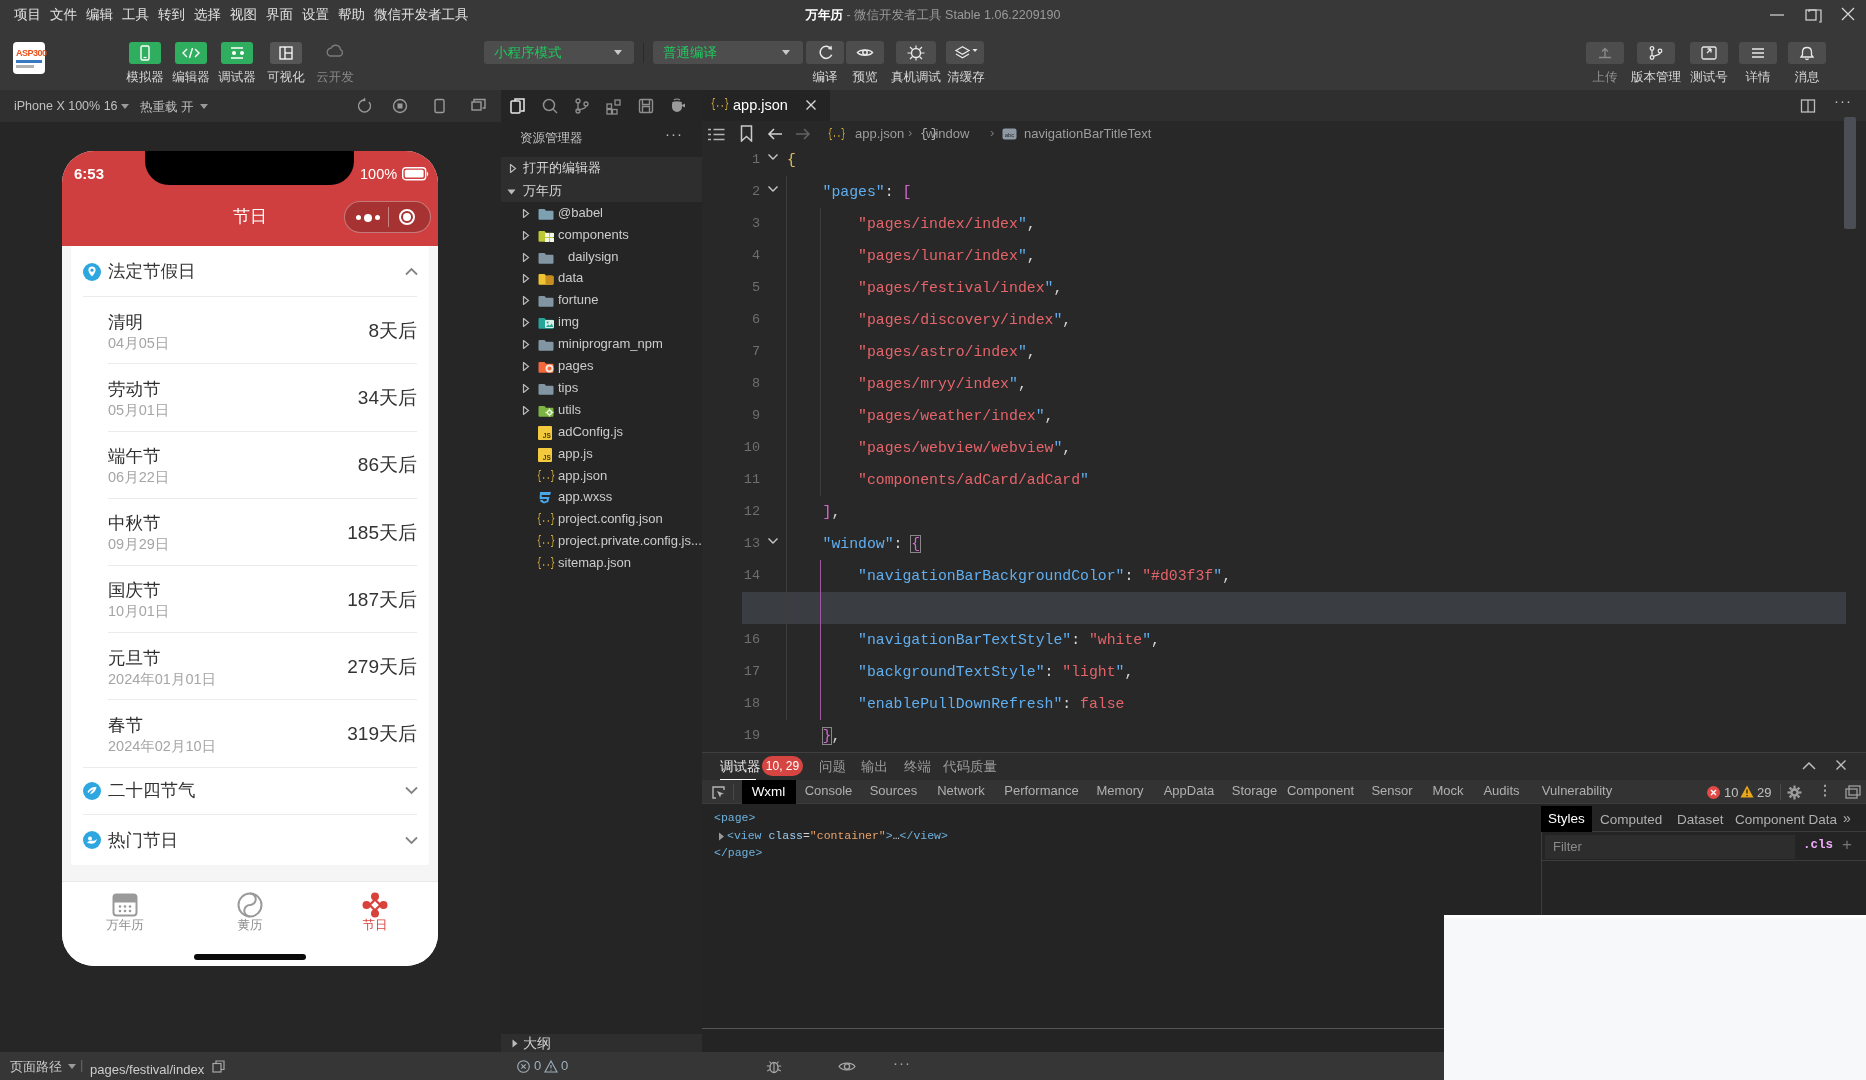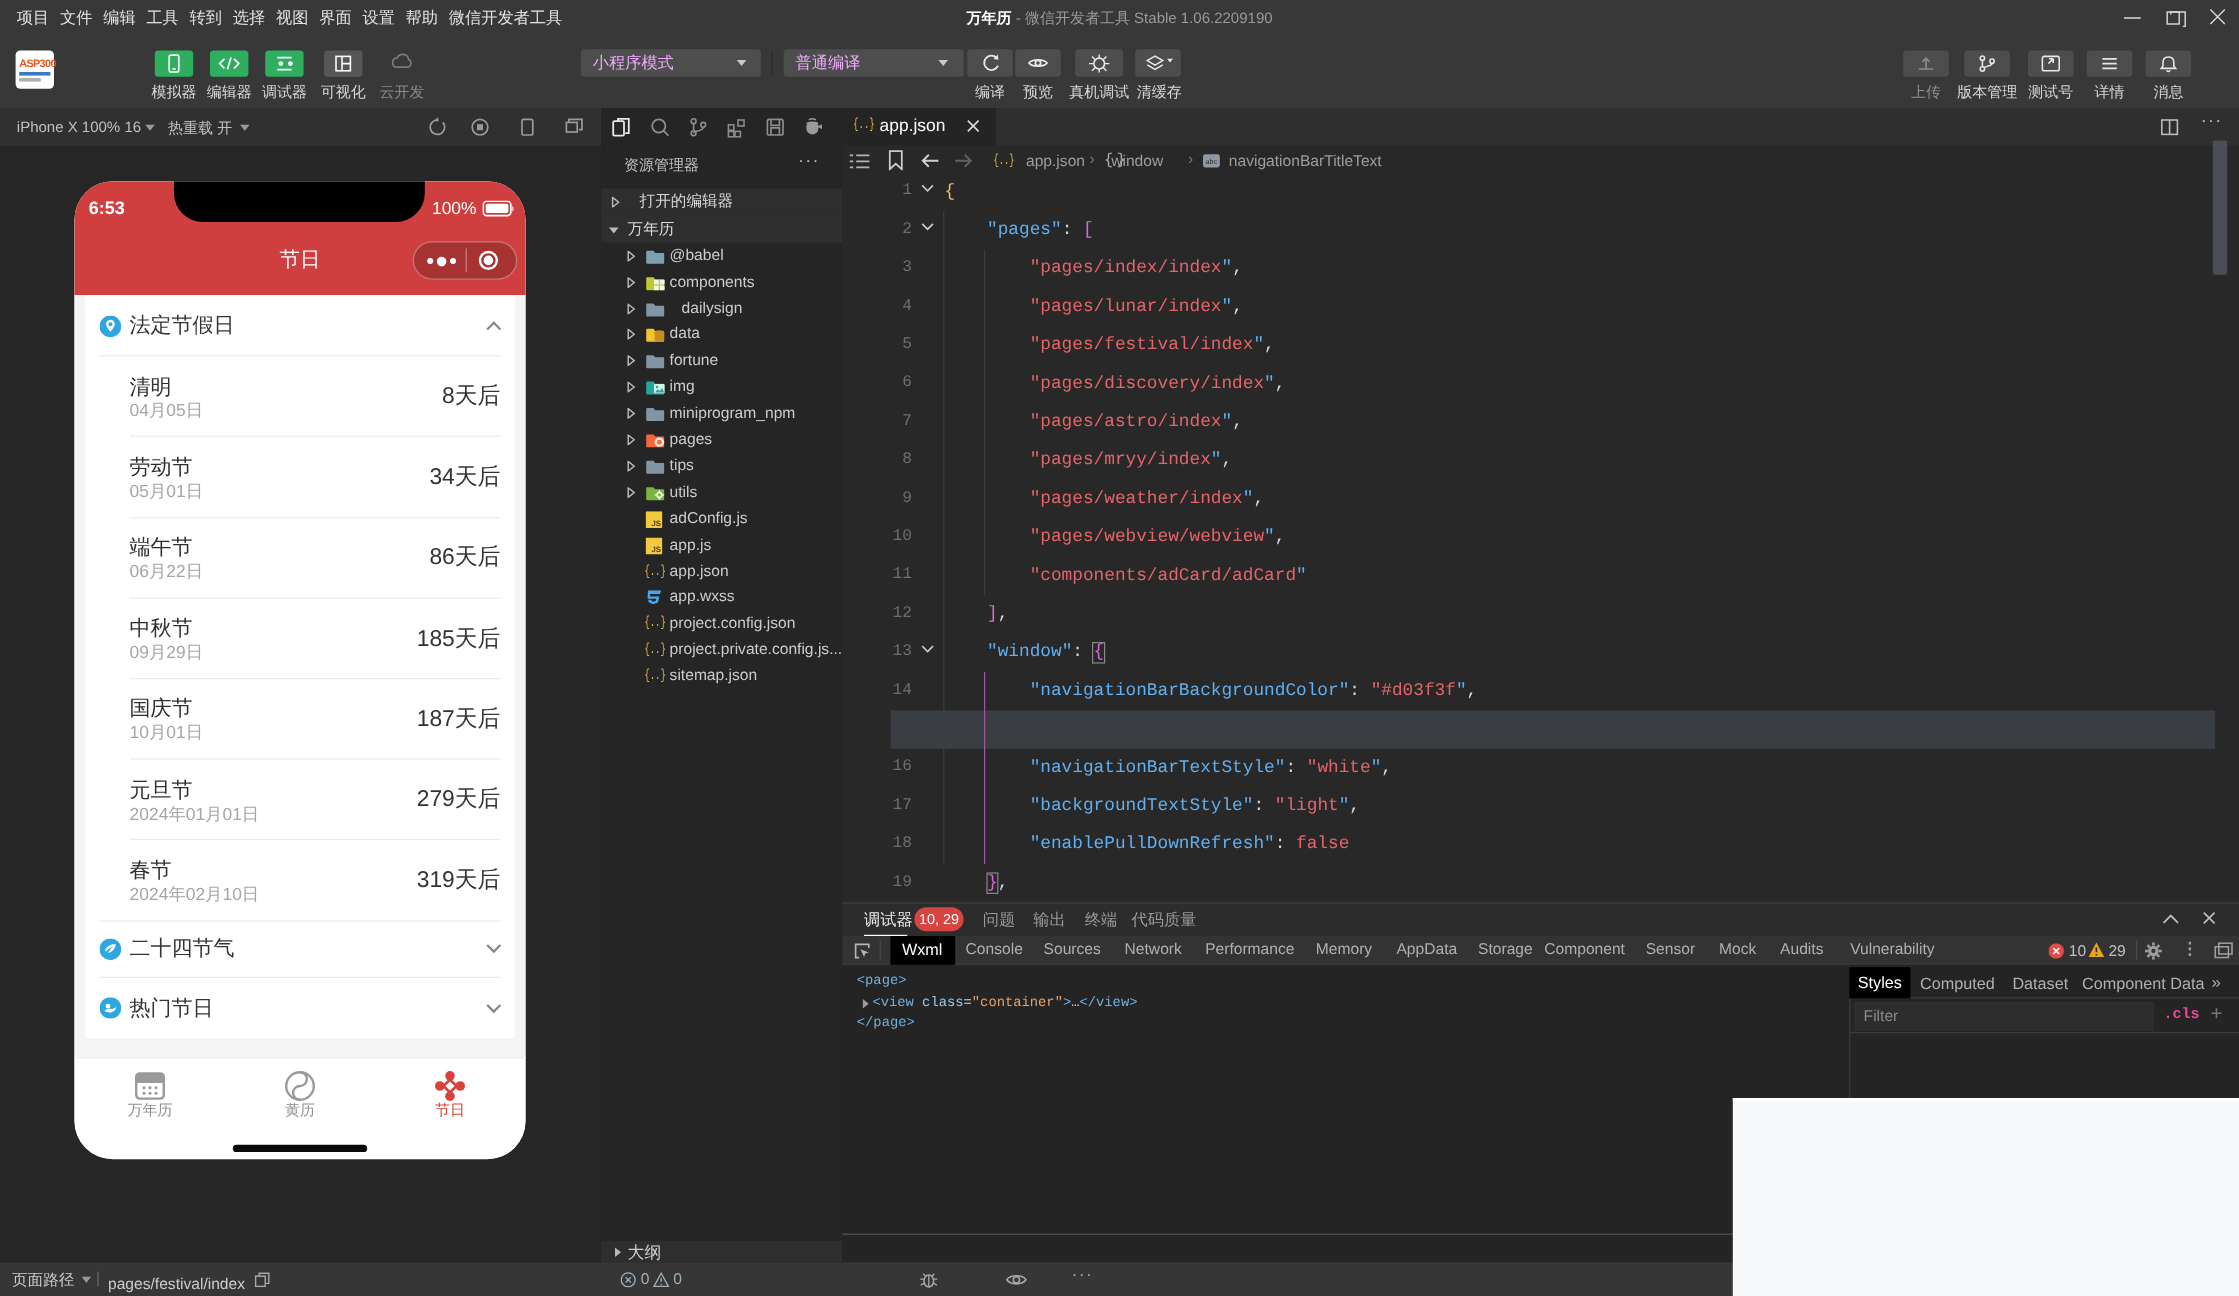--- a/index.html
+++ b/index.html
@@ -9,21 +9,21 @@
   .mono { font-family:"Liberation Mono", monospace; }
   
   #titlebar { left:0; top:0; width:1866px; height:30px; background:#383838; }
   #titlebar .menu { position:absolute; top:0; height:30px; line-height:30px; color:#e2e2e2; font-size:13.5px; }
   #title-center { position:absolute; top:0; height:30px; line-height:30px; left:0; width:1866px; text-align:center; color:#9a9a9a; font-size:12.5px; }
   #title-center b { color:#ffffff; font-weight:bold; }
   
   #toolbar { left:0; top:30px; width:1866px; height:60px; background:#383838; }
   .tbtn { position:absolute; top:12px; width:32px; height:22px; border-radius:3px; }
   .tlabel { position:absolute; top:40px; height:14px; line-height:14px; font-size:12.5px; color:#d8d8d8; text-align:center; }
-  .tsel { position:absolute; top:11px; height:23px; background:#4d4d4d; border-radius:3px; color:#f0abfc; font-size:13.5px; line-height:23px; padding-left:10px;font-family:Liberation Serif, serif; }
+  .tsel { position:absolute; top:11px; height:23px; background:#4d4d4d; border-radius:3px; color:#22c55e; font-size:13.5px; line-height:23px; padding-left:10px;font-family:Liberation Serif, serif; }
   .caret { position:absolute; width:0; height:0; border-left:4px solid transparent; border-right:4px solid transparent; border-top:5px solid #c9c9c9; }
   .rbtn  { position:absolute; top:12px; width:38px; height:22px; background:#4d4d4d; border-radius:3px; }
   
   #simbar { left:0; top:90px; width:501px; height:32px; background:#303030; color:#c0c0c0; font-size:12.5px; }
   #simarea { left:0; top:122px; width:501px; height:930px; background:#262626; }
   #phone { left:62px; top:151px; width:376px; height:815px; background:#ffffff; border-radius:32px; overflow:hidden; }
   #notch { left:83px; top:0px; width:209px; height:34px; background:#000; border-radius:0 0 24px 24px; }
   .fname { position:absolute; left:37px; font-size:17.5px; color:#2e2e2e; line-height:21px; }
   .fdate { position:absolute; left:37px; font-size:14.5px; color:#a5a5a5; line-height:18px; }
   .fdays { position:absolute; left:180px; width:166px; text-align:right; font-size:19px; color:#333; line-height:22px; }
@@ -333,21 +333,21 @@
       </svg>
   </div>
   <div class="abs" style="left:0;top:40px;width:201px;height:18px;color:#c3c3c3;font-size:12.5px">
       <span class="abs" style="left:19px">资源管理器</span>
       <span class="abs" style="left:164px;top:-5px;font-size:15px;letter-spacing:1px;color:#bbb">···</span>
     </div>
   <div class="abs" style="left:0;top:67px;width:201px;height:22px;background:#2e2e2e;line-height:22px;font-size:13px;color:#d8d8d8">
       <svg class="abs" style="left:8px;top:7px" width="8" height="9" viewBox="0 0 8 9">
         <path d="M1.5 0.5 L6.5 4.5 L1.5 8.5 z" fill="none" stroke="#bababa" stroke-width="1.2"></path>
       </svg>
-      <span class="abs" style="left:32px">打开的编辑器</span>
+      <span class="abs" style="left:22px">打开的编辑器</span>
     </div>
   <div class="abs" style="left:0;top:89px;width:201px;height:23px;background:#2e2e2e;line-height:23px;font-size:13px;color:#d8d8d8">
       <svg class="abs" style="left:6px;top:9px" width="9" height="8" viewBox="0 0 9 8">
         <path d="M0.5 1.5 L4.5 6.5 L8.5 1.5 z" fill="#bababa"></path>
       </svg>
       <span class="abs" style="left:22px">万年历</span>
     </div>
   <div class="exrow" style="top:111.7px">
       <svg class="abs" style="left:21px;top:7px" width="8" height="9" viewBox="0 0 8 9">
         <path d="M1.5 0.5 L6.5 4.5 L1.5 8.5 z" fill="none" stroke="#bababa" stroke-width="1.2"></path>
@@ -652,21 +652,21 @@
   <span class="abs mono" style="left:25px;top:77px;font-size:11.5px;color:#6fb1dd">&lt;view <span style="color:#9ccbee">class</span><span style="color:#d4d4d4">=</span><span style="color:#e8a268">"container"</span>&gt;<span style="color:#d4d4d4">…</span>&lt;/view&gt;</span>
   <span class="abs mono" style="left:12px;top:94px;font-size:11.5px;color:#6fb1dd">&lt;/page&gt;</span>
   <div class="abs" style="left:839px;top:54px;width:1px;height:224px;background:#3c3c3c"></div>
   <div class="abs" style="left:840px;top:52px;width:324px;height:28px;background:#242424;border-bottom:1px solid #3c3c3c"></div>
   <div class="abs" style="left:839px;top:54px;width:51px;height:26px;background:#000;color:#fff;font-size:13.5px;text-align:center;line-height:26px">Styles</div>
   <span class="abs" style="left:898px;top:60px;color:#b0b0b0;font-size:13.5px">Computed</span>
   <span class="abs" style="left:975px;top:60px;color:#b0b0b0;font-size:13.5px">Dataset</span>
   <span class="abs" style="left:1033px;top:60px;color:#b0b0b0;font-size:13.5px">Component Data</span>
   <span class="abs" style="left:1141px;top:58px;color:#b0b0b0;font-size:14px">»</span>
   <div class="abs" style="left:843px;top:83px;width:250px;height:24px;background:#2d2d2d;color:#8a8a8a;font-size:13px;line-height:24px"><span style="margin-left:8px">Filter</span></div>
-  <span class="abs mono" style="left:1101px;top:86px;color:#ec4899;font-size:12.5px;font-weight:bold">.cls</span>
+  <span class="abs mono" style="left:1101px;top:86px;color:#f0abfc;font-size:12.5px;font-weight:bold">.cls</span>
   <span class="abs" style="left:1140px;top:83px;color:#777;font-size:17px">+</span>
   <div class="abs" style="left:840px;top:108px;width:324px;height:1px;background:#3c3c3c"></div>
   <div class="abs" style="left:0;top:276px;width:1164px;height:1px;background:#555"></div>
 </div>
 <div class="abs" id="statusbar">
   <span class="abs" style="left:10px;top:6px">页面路径</span>
   <div class="caret" style="left:68px;top:12px;border-top-color:#9a9a9a"></div>
   <span class="abs" style="left:80px;top:5px;color:#666">|</span>
   <span class="abs" style="left:90px;top:10px">pages/festival/index</span>
   <svg class="abs" style="left:212px;top:8px" width="13" height="13" viewBox="0 0 13 13">

